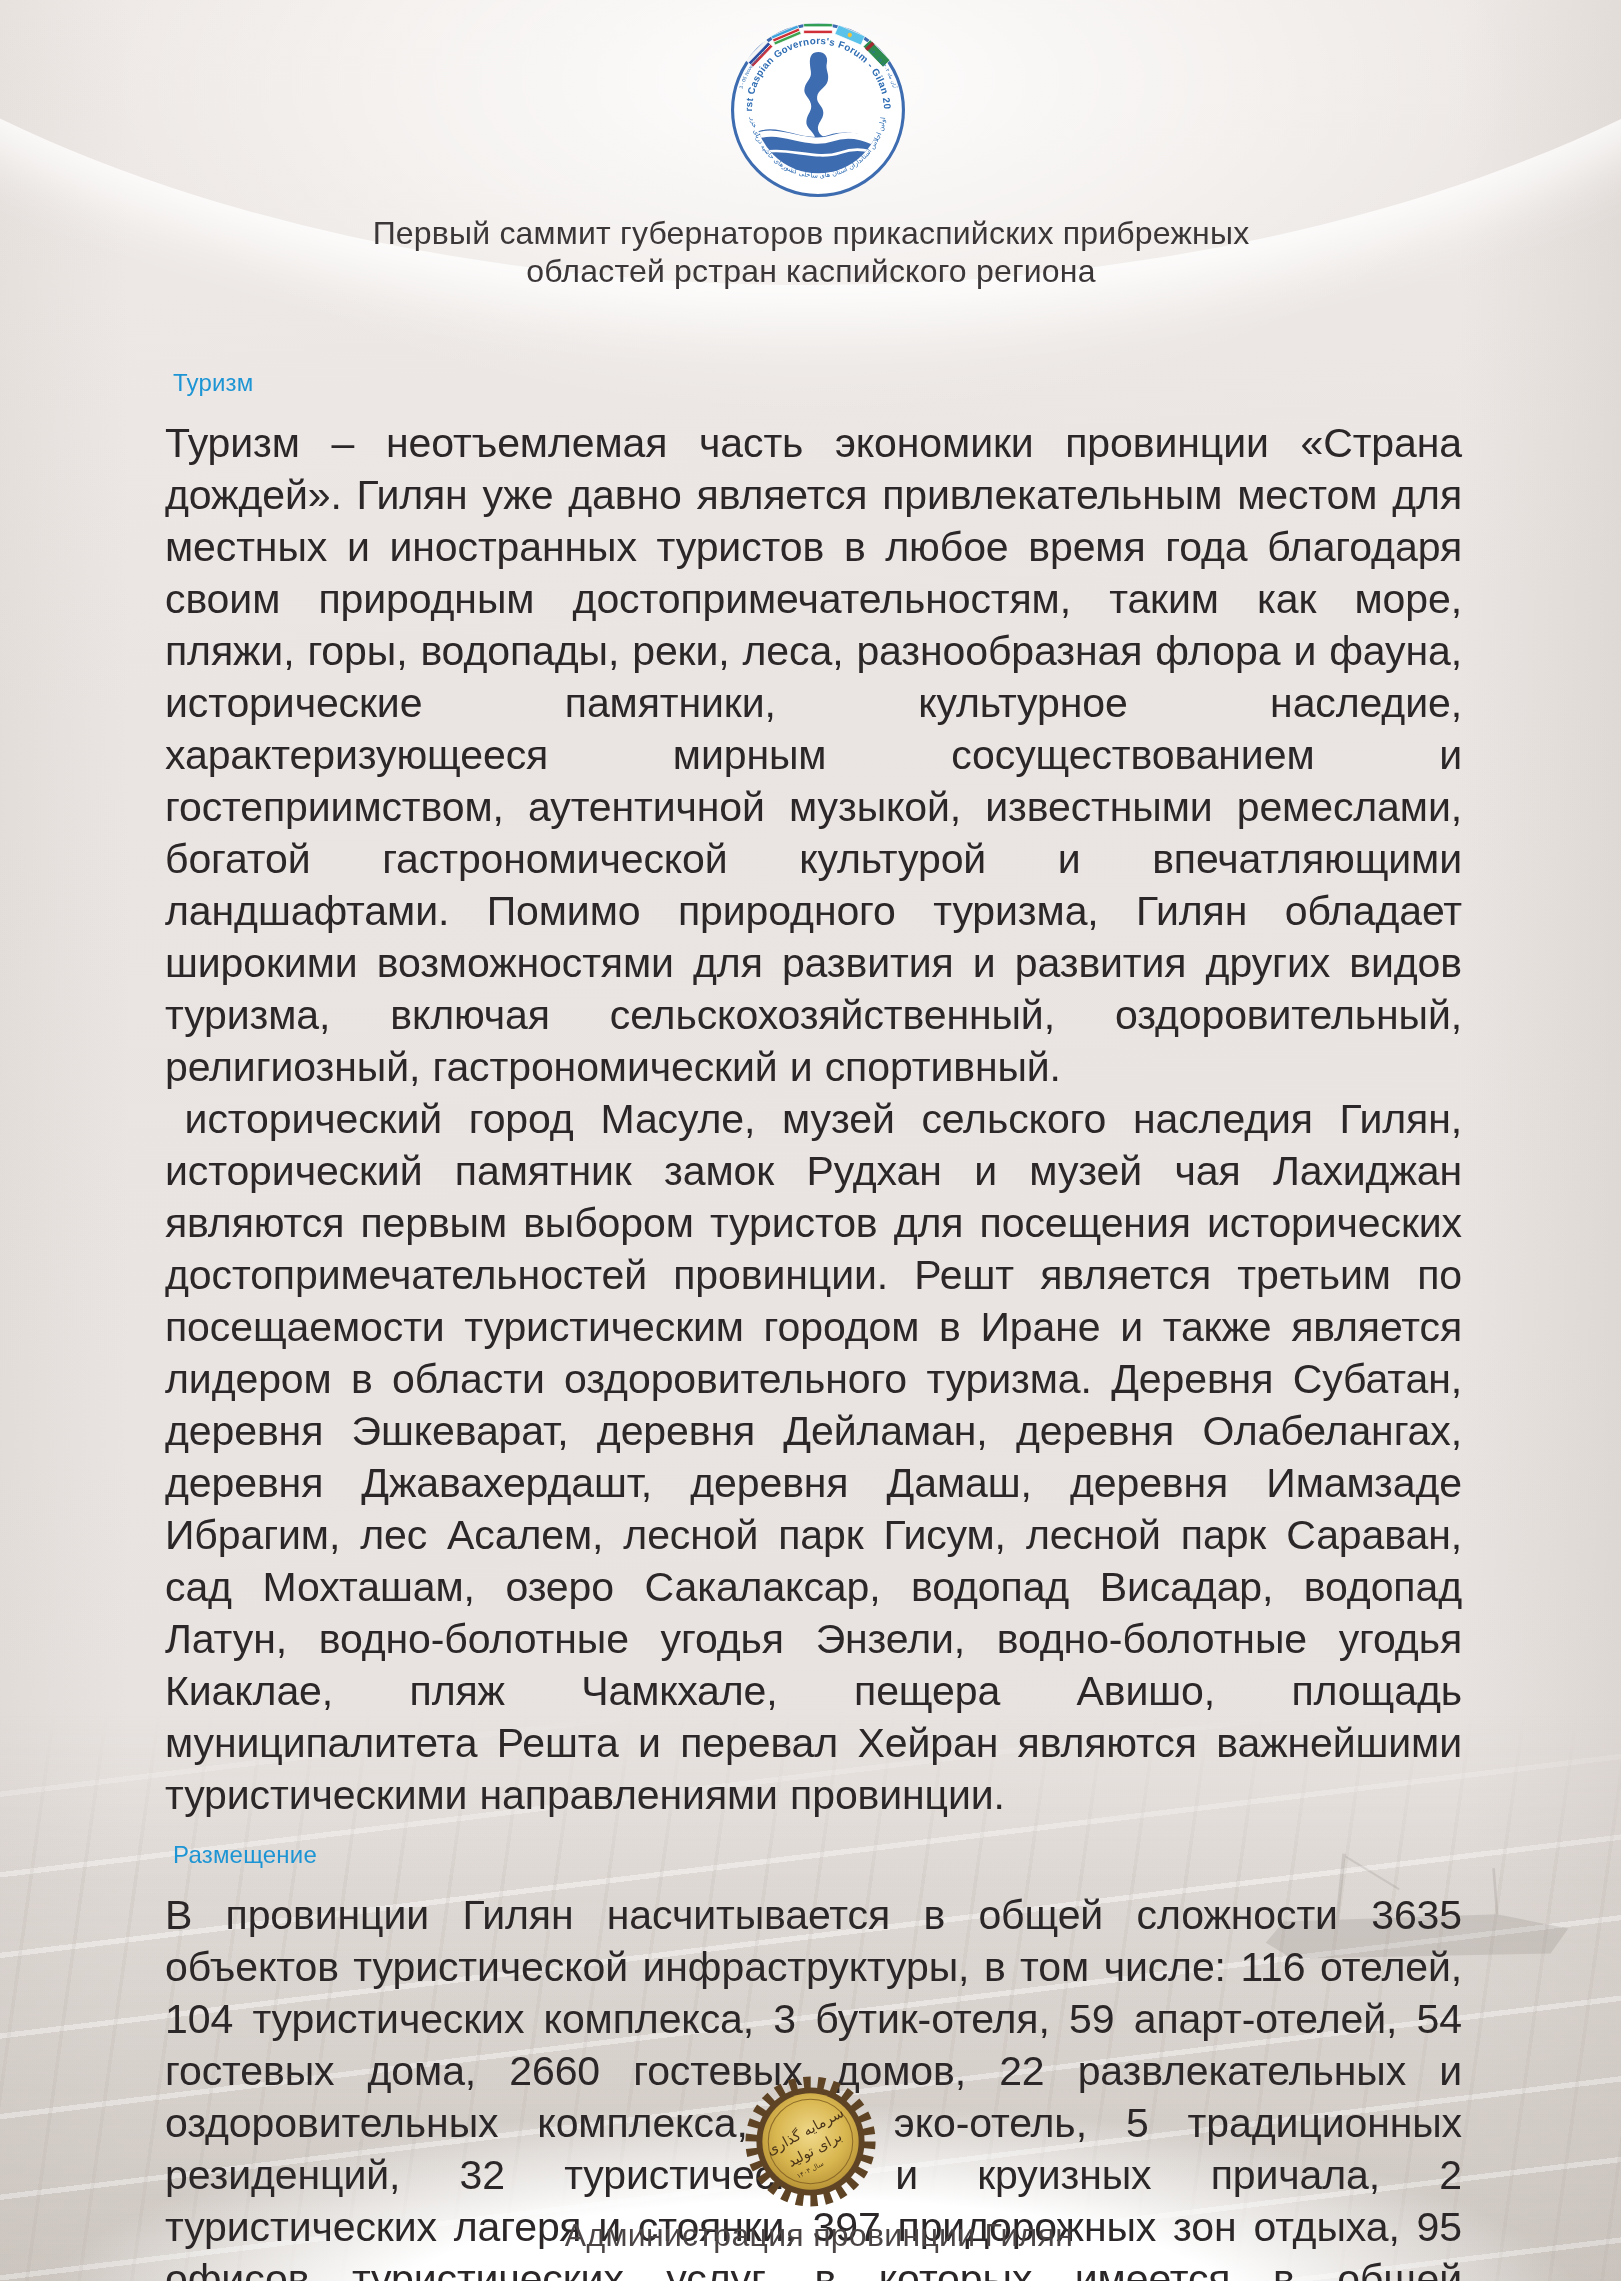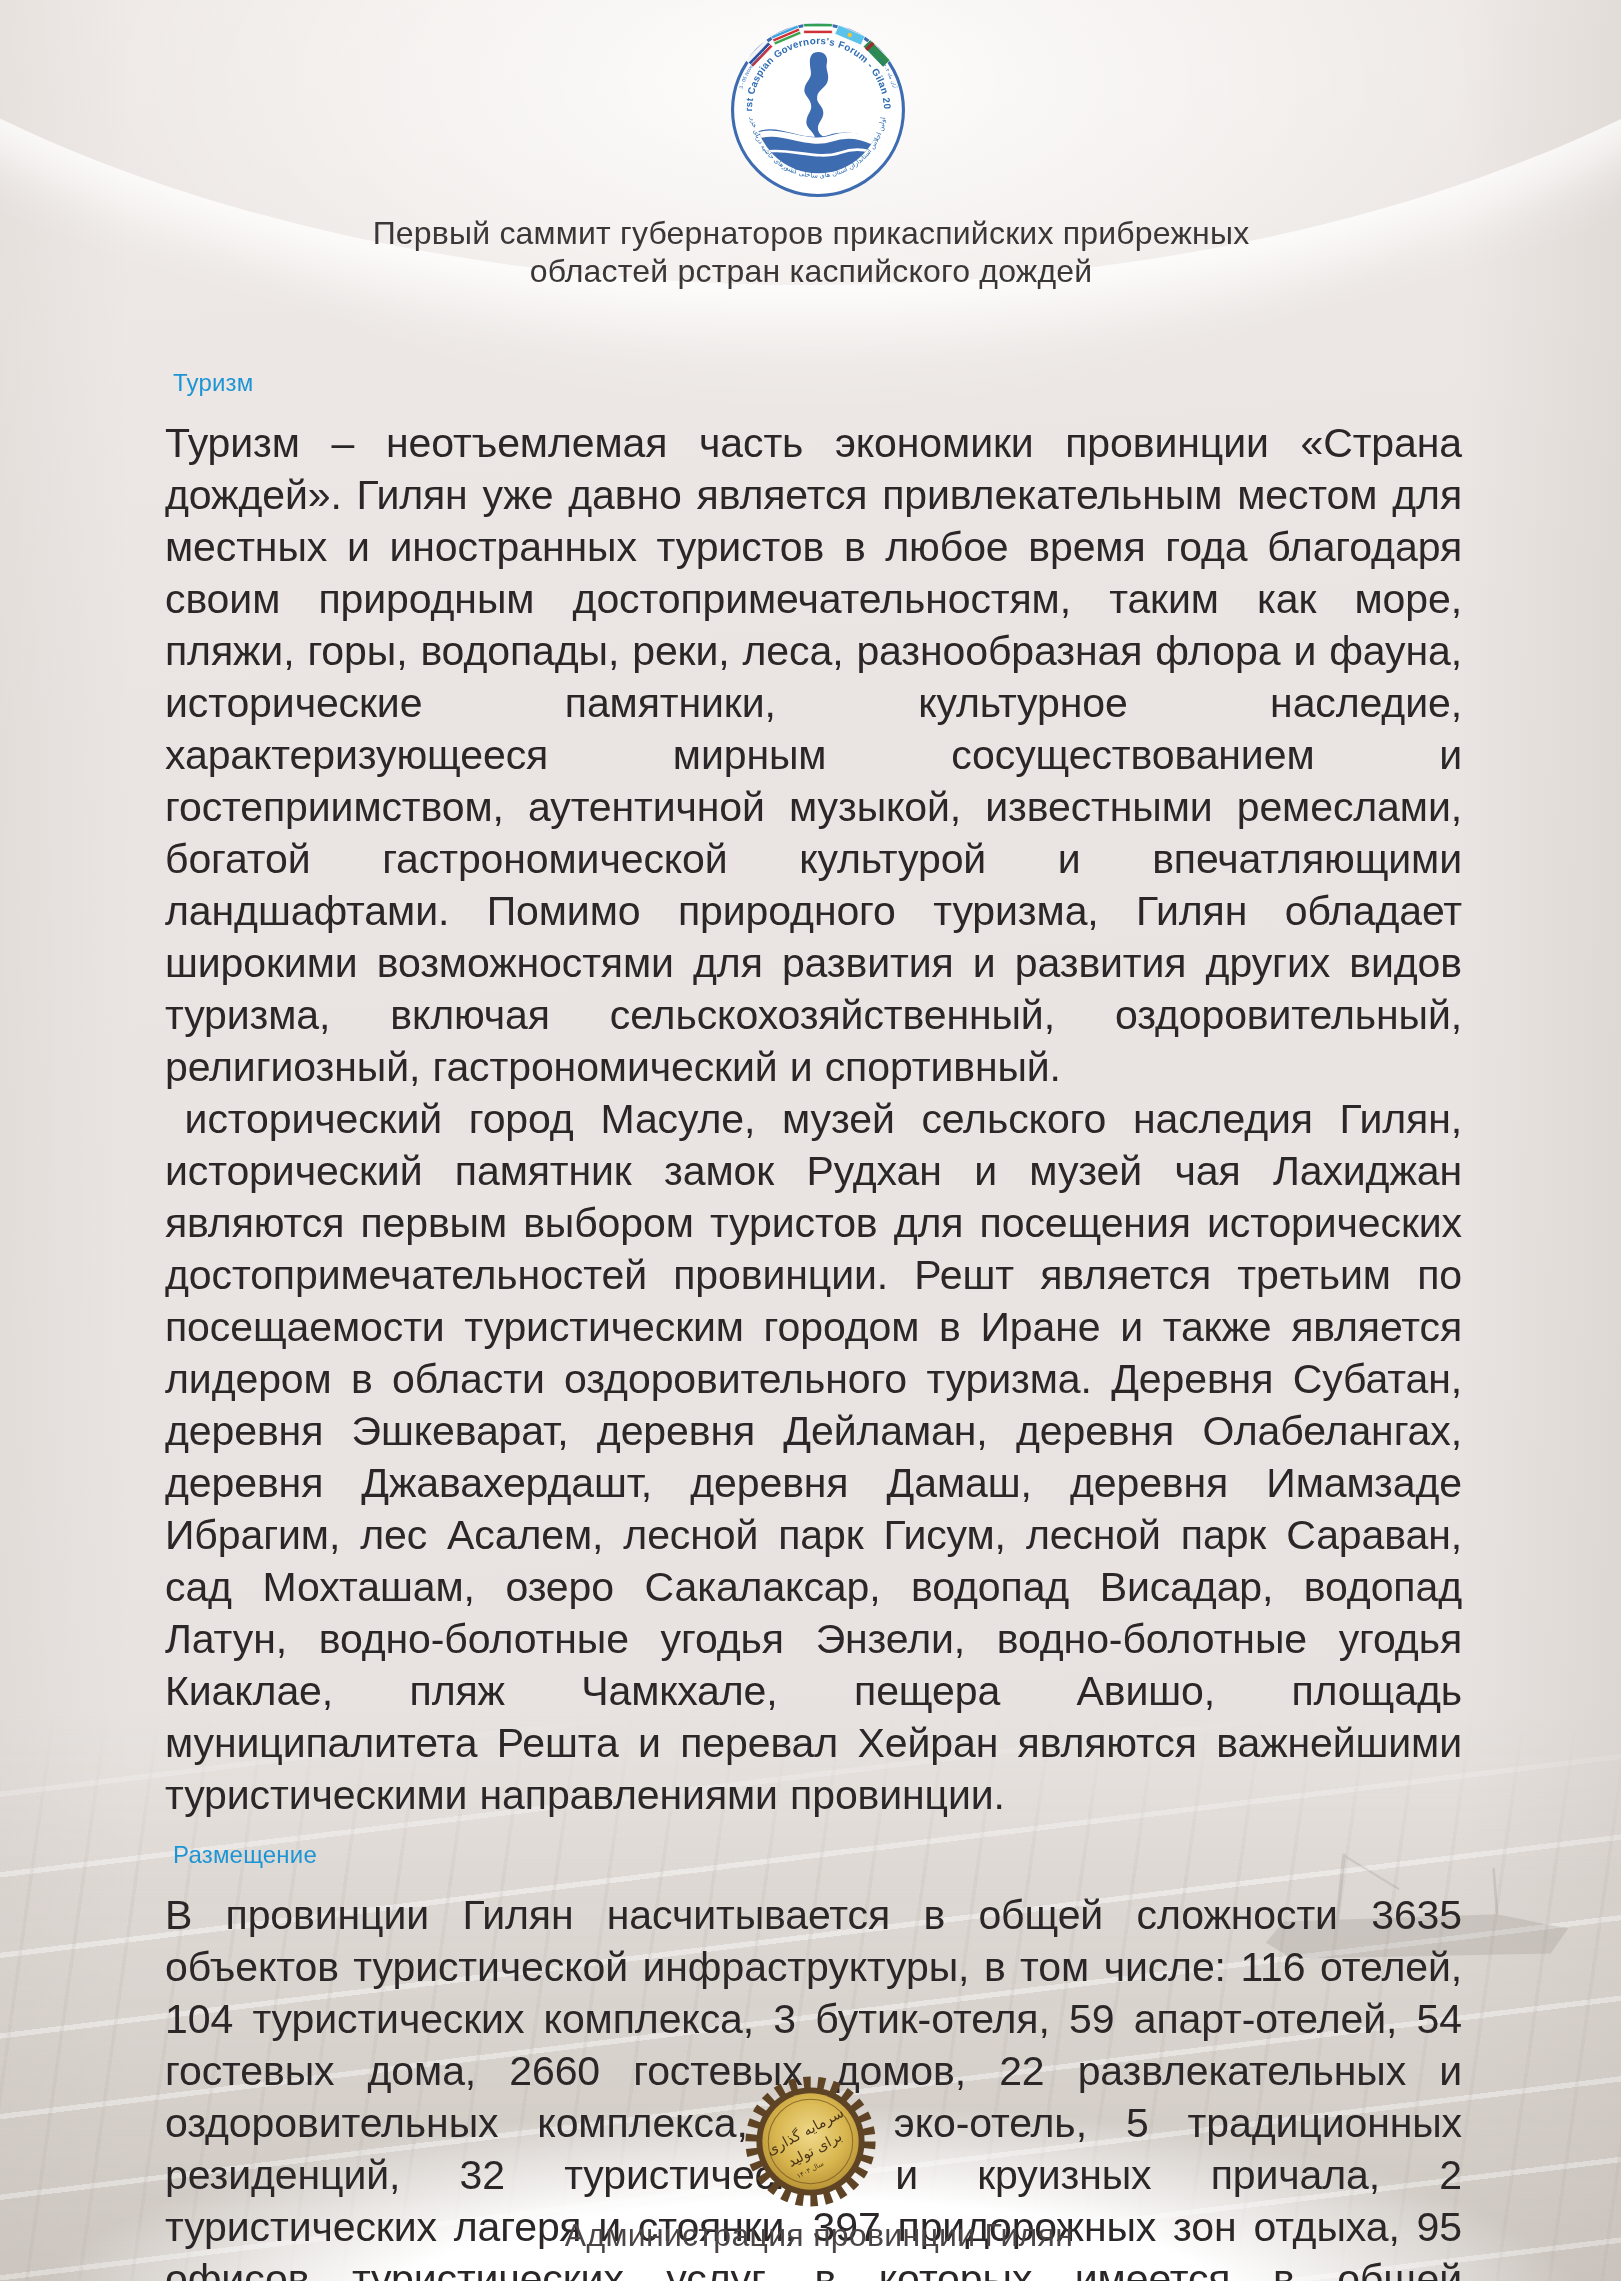--- a/index.html
+++ b/index.html
@@ -131,21 +131,21 @@
         <textPath href="#tp-left" startOffset="50%" text-anchor="middle">03 - 05 November 2025</textPath>
       </text>
       <text font-size="5.5" fill="#2e6db4" font-family="DejaVu Sans, sans-serif">
         <textPath href="#tp-right" startOffset="50%" text-anchor="middle">۱۴ - ۱۵ آبان ماه ۱۴۰۴</textPath>
       </text>
     </svg>
   </div>
 
   <div class="doc-title">
     <div>Первый саммит губернаторов прикаспийских прибрежных</div>
-    <div>областей рстран каспийского дождей</div>
+    <div>областей рстран каспийского региона</div>
   </div>
 
   <div class="content">
     <h2>Туризм</h2>
     <p>Туризм – неотъемлемая часть экономики провинции «Страна дождей». Гилян уже давно является привлекательным местом для местных и иностранных туристов в любое время года благодаря своим природным достопримечательностям, таким как море, пляжи, горы, водопады, реки, леса, разнообразная флора и фауна, исторические памятники, культурное наследие, характеризующееся мирным сосуществованием и гостеприимством, аутентичной музыкой, известными ремеслами, богатой гастрономической культурой и впечатляющими ландшафтами. Помимо природного туризма, Гилян обладает широкими возможностями для развития и развития других видов туризма, включая сельскохозяйственный, оздоровительный, религиозный, гастрономический и спортивный.</p>
 
     <p class="indent">исторический город Масуле, музей сельского наследия Гилян, исторический памятник замок Рудхан и музей чая Лахиджан являются первым выбором туристов для посещения исторических достопримечательностей провинции. Решт является третьим по посещаемости туристическим городом в Иране и также является лидером в области оздоровительного туризма. Деревня Субатан, деревня Эшкеварат, деревня Дейламан, деревня Олабелангах, деревня Джавахердашт, деревня Дамаш, деревня Имамзаде Ибрагим, лес Асалем, лесной парк Гисум, лесной парк Сараван, сад Мохташам, озеро Сакалаксар, водопад Висадар, водопад Латун, водно-болотные угодья Энзели, водно-болотные угодья Киаклае, пляж Чамкхале, пещера Авишо, площадь муниципалитета Решта и перевал Хейран являются важнейшими туристическими направлениями провинции.</p>
 
     <h2>Размещение</h2>
     <p>В провинции Гилян насчитывается в общей сложности 3635 объектов туристической инфраструктуры, в том числе: 116 отелей, 104 туристических комплекса, 3 бутик-отеля, 59 апарт-отелей, 54 гостевых дома, 2660 гостевых домов, 22 развлекательных и оздоровительных комплекса, 191 эко-отель, 5 традиционных резиденций, 32 туристических и круизных причала, 2 туристических лагеря и стоянки, 397 придорожных зон отдыха, 95 офисов туристических услуг, в которых имеется в общей сложности 16 115 номеров, 50 582 спальных места и 204 271 стул.</p>

